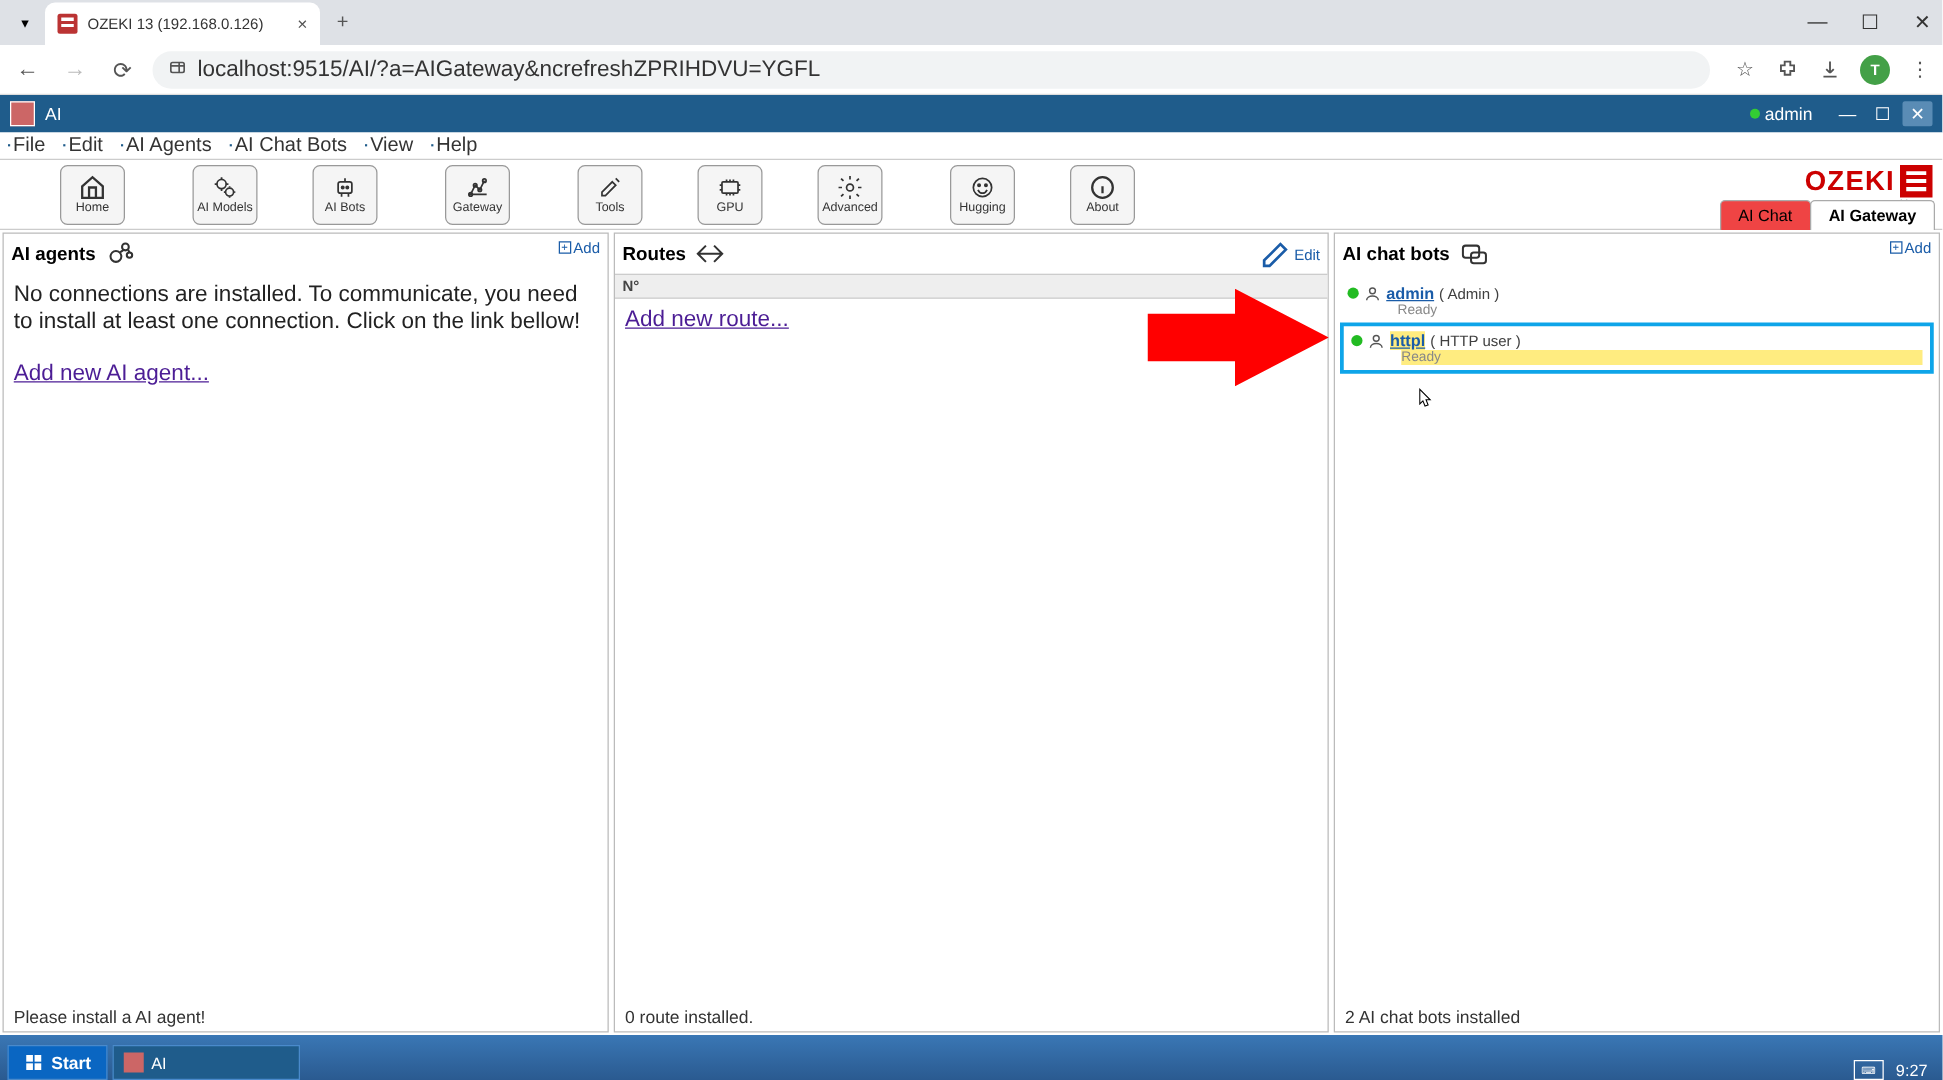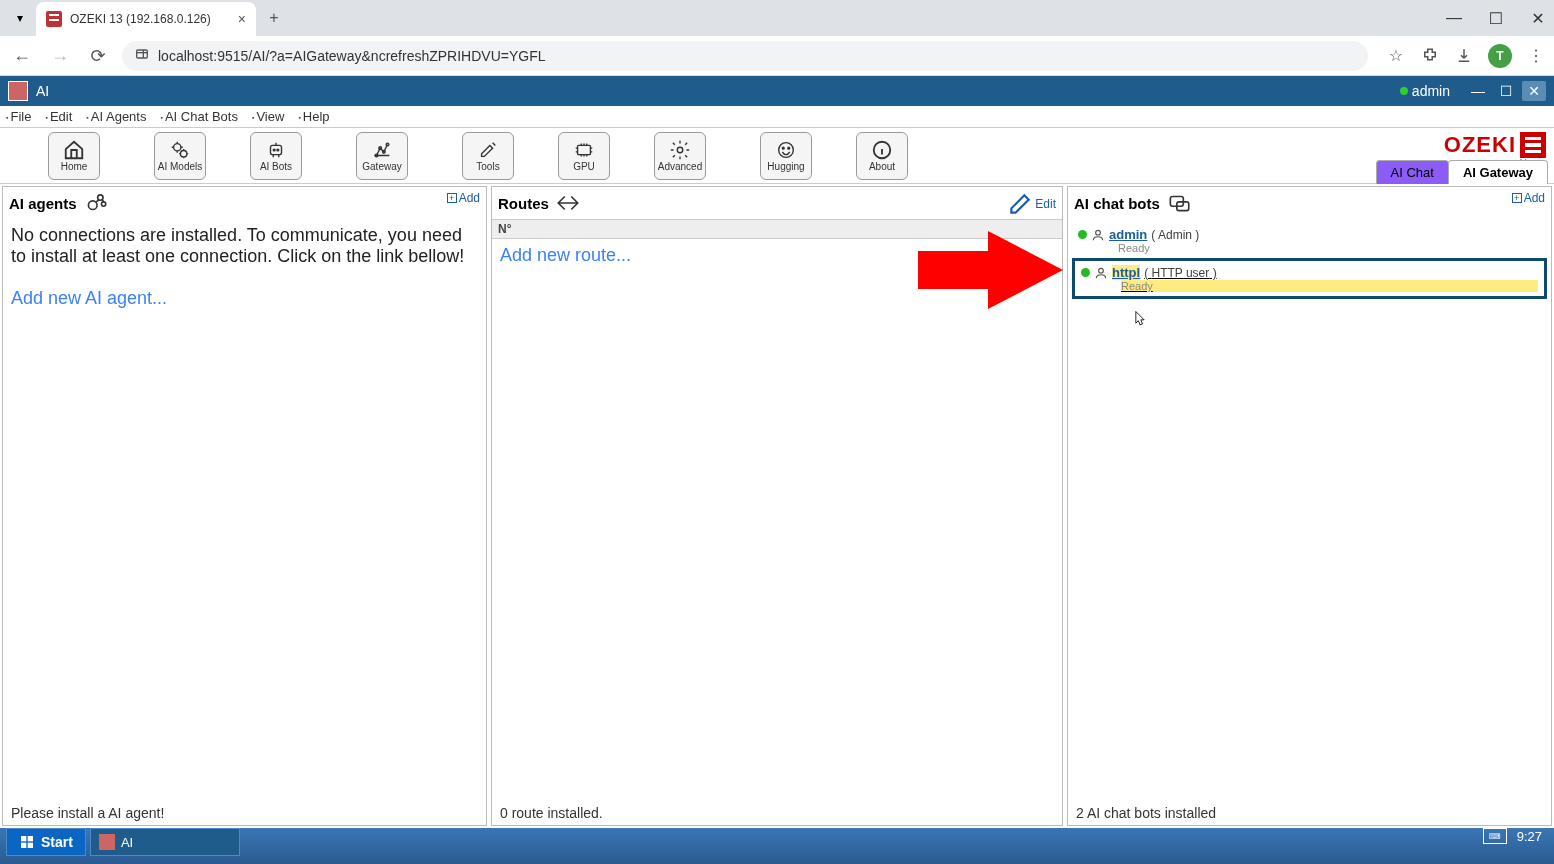--- a/index.html
+++ b/index.html
@@ -13,96 +13,96 @@
 .tab-favicon::after{content:""; width:10px; height:10px; background:linear-gradient(#fff 0 25%, transparent 25% 50%, #fff 50% 75%, transparent 75%);}
 .tab-title { flex: 1; white-space: nowrap; overflow: hidden; text-overflow: ellipsis; color: #333; }
 .tab-close { font-size: 14px; color: #555; cursor: pointer; }
 .new-tab { width: 28px; height: 28px; display:flex; align-items:center; justify-content:center; font-size:16px; color:#555; margin-left:4px; margin-bottom:4px; }
 
 .browser-toolbar { height: 40px; background: #fff; border-bottom: 1px solid #ddd; display: flex; align-items: center; padding: 0 8px; gap: 10px; }
 .nav-btn { width: 28px; height: 28px; display:flex; align-items:center; justify-content:center; color:#555; font-size:18px; border-radius:50%; }
 .nav-btn.disabled { color:#bbb; }
 .url-bar-wrap { flex:1; display:flex; align-items:center; background:#f1f3f4; border-radius:16px; height:30px; padding:0 12px; gap:8px; }
 .site-icon { font-size:13px; color:#555; }
-.url-text { flex:1; font-size:14px; color:#333; border:none; background:transparent; outline:none; }
+.url-text { flex:1; font-size:18px; color:#333; border:none; background:transparent; outline:none; }
 .omni-actions { display:flex; align-items:center; gap:14px; margin-left:8px; }
 .omni-icon { width:20px; height:20px; color:#555; display:flex; align-items:center; justify-content:center; }
 .avatar { width:24px; height:24px; border-radius:50%; background:#43a047; color:#fff; display:flex; align-items:center; justify-content:center; font-size:12px; font-weight:bold; }
 
 .win-controls { position:absolute; top:6px; right:4px; display:flex; gap:18px; }
 .win-btn { width:24px; height:24px; display:flex; align-items:center; justify-content:center; color:#333; }
 
 
 .app-titlebar { height: 30px; background: #1f5c8b; color:#fff; display:flex; align-items:center; padding:0 8px; font-size:14px; }
 .app-titlebar .app-icon { width:20px; height:20px; background:#c66; margin-right:8px; border:1px solid #fff; display:flex; align-items:center; justify-content:center; font-size:10px; }
 .app-titlebar .spacer { flex:1; }
 .app-status-dot { width:8px; height:8px; border-radius:50%; background:#3c3; margin-right:4px; }
 .app-user { margin-right:12px; }
 .app-win-btn { width:24px; height:20px; display:flex; align-items:center; justify-content:center; margin-left:4px; }
 .app-win-btn.close { background:#5a8cb5; border-radius:2px; }
 
 
-.menubar { height: 22px; background:#fff; border-bottom:1px solid #ccc; display:flex; align-items:center; padding:0 6px; font-size:13px; }
+.menubar { height: 22px; background:#fff; border-bottom:1px solid #ccc; display:flex; align-items:center; padding:0 6px; font-size:16px; }
 .menu-item { margin-right:14px; color:#333; }
 .menu-item::before { content:"▪"; font-size:7px; color:#1f5c8b; margin-right:2px; vertical-align:middle; }
 
 
 .toolbar-row { height:56px; background:#fff; display:flex; align-items:center; padding:4px 8px; border-bottom:1px solid #ccc; position:relative; }
 .tb-group { display:flex; gap:4px; margin-right:14px; }
 .tb-btn { width:52px; height:48px; border:1px solid #999; border-radius:6px; background:#f5f5f5; display:flex; flex-direction:column; align-items:center; justify-content:center; font-size:10px; color:#333; gap:0px; cursor:pointer;margin-left:40px; }
 .tb-btn svg { width:22px; height:22px; }
 .tb-btn .lbl { font-size:10px; }
 .ozeki-logo { position:absolute; right:8px; top:4px; text-align:right; }
 .ozeki-logo .brand { font-size:22px; font-weight:bold; color:#c00; letter-spacing:1px; display:flex; align-items:center; }
 .ozeki-logo .brand-icon { width:26px; height:26px; background:#c00; margin-left:4px; display:inline-flex; align-items:center; justify-content:center; }
 .ozeki-logo .brand-icon::after{content:""; width:16px; height:16px; background:linear-gradient(#fff 0 20%, transparent 20% 40%, #fff 40% 60%, transparent 60% 80%, #fff 80%);}
 .ozeki-logo .sub { font-size:9px; color:#333; }
 
 
 .mode-tabs { position:absolute; right:6px; bottom:-1px; display:flex; }
-.mode-tab { border:1px solid #aaa; border-bottom:none; padding:4px 14px; font-size:13px; background:#8b5cf6; border-radius:4px 4px 0 0; margin-left:-1px; }
+.mode-tab { border:1px solid #aaa; border-bottom:none; padding:4px 14px; font-size:13px; background:#ef4444; border-radius:4px 4px 0 0; margin-left:-1px; }
 .mode-tab.active { background:#fff; font-weight:bold; }
 
 
 .main-area { display:flex; height: calc(100% - 36px - 40px - 30px - 22px - 56px - 36px); }
 .pane { border:1px solid #bbb; margin:2px; background:#fff; display:flex; flex-direction:column; position:relative; }
 .pane-left { width:485px; }
 .pane-mid { flex:1; }
 .pane-right { width:485px; }
 .pane-header { display:flex; align-items:center; padding:4px 6px; font-size:15px; font-weight:bold; gap:6px; height:32px; }
 .pane-header svg { width:26px; height:26px; }
 .pane-action { position:absolute; right:6px; top:4px; font-size:12px; color:#1a5ca8; font-weight:normal; display:flex; align-items:center; gap:2px; }
 .pane-action .plus { width:10px; height:10px; border:1px solid #1a5ca8; display:inline-flex; align-items:center; justify-content:center; font-size:9px; line-height:1; }
 .pane-body { padding:6px 8px; font-size:18px; color:#222; flex:1; }
 .pane-footer { padding:4px 8px; font-size:14px; color:#333; }
-.link { color:#3b82f6; cursor:pointer; }
+.link { color:#4c1d95; text-decoration:underline; cursor:pointer; }
 
 .routes-colhdr { background:#eee; border-top:1px solid #ccc; border-bottom:1px solid #ccc; padding:2px 6px; font-size:12px; font-weight:bold; color:#444; }
 
 
 .botlist { padding:4px 4px; }
 .bot-item { padding:4px 6px; position:relative; }
 .bot-line { display:flex; align-items:center; gap:4px; font-size:13px; }
 .status-dot { width:9px; height:9px; border-radius:50%; background:#2b2; }
 .person-icon { width:14px; height:14px; }
 .bot-name { color:#1a5ca8; text-decoration:underline; font-weight:bold; }
 .bot-type { color:#404040; font-size:12px; }
 .bot-status { font-size:11px; color:#888; margin-left:40px; }
-.bot-item.highlighted { border:3px solid #0c4a6e;text-decoration:underline; }
+.bot-item.highlighted { border:3px solid #0ea5e9; }
 .bot-item.highlighted .bot-name, .bot-item.highlighted .bot-status { background: #ffec80; }
 
 
 .red-arrow { position:absolute; left:-150px; top:44px; width:145px; height:78px; }
 .red-arrow svg { width:100%; height:100%; }
 
 
 .cursor-overlay { position:absolute; left:55px; top:48px; width:20px; height:22px; pointer-events:none; }
 
 
-.taskbar { position:absolute; bottom:0; left:0; right:0; height:36px; background:linear-gradient(#3a77b5,#2a5a90); display:flex; align-items:flex-start; padding:0 6px; gap:4px; }
+.taskbar { position:absolute; bottom:0; left:0; right:0; height:36px; background:linear-gradient(#3a77b5,#2a5a90); display:flex; align-items:flex-end; padding:0 6px; gap:4px; }
 .start-btn { background:#0a66c2; color:#fff; height:28px; padding:0 12px; display:flex; align-items:center; gap:6px; border:1px solid #4a8acb; font-size:14px; font-weight:bold; }
 .tb-task { background:#1f5c8b; color:#fff; height:28px; width:150px; padding:0 8px; display:flex; align-items:center; gap:6px; border:1px solid #4a8acb; font-size:13px; }
 .tb-task-icon { width:16px; height:16px; background:#c66; }
 .tb-spacer { flex:1; }
 .tb-tray { display:flex; align-items:center; gap:10px; color:#fff; font-size:13px; margin-right:6px; }
 .kbd-icon { width:24px; height:16px; border:1px solid #fff; display:inline-flex; align-items:center; justify-content:center; font-size:8px; }
 
 </style>
 </head>
 <body>

